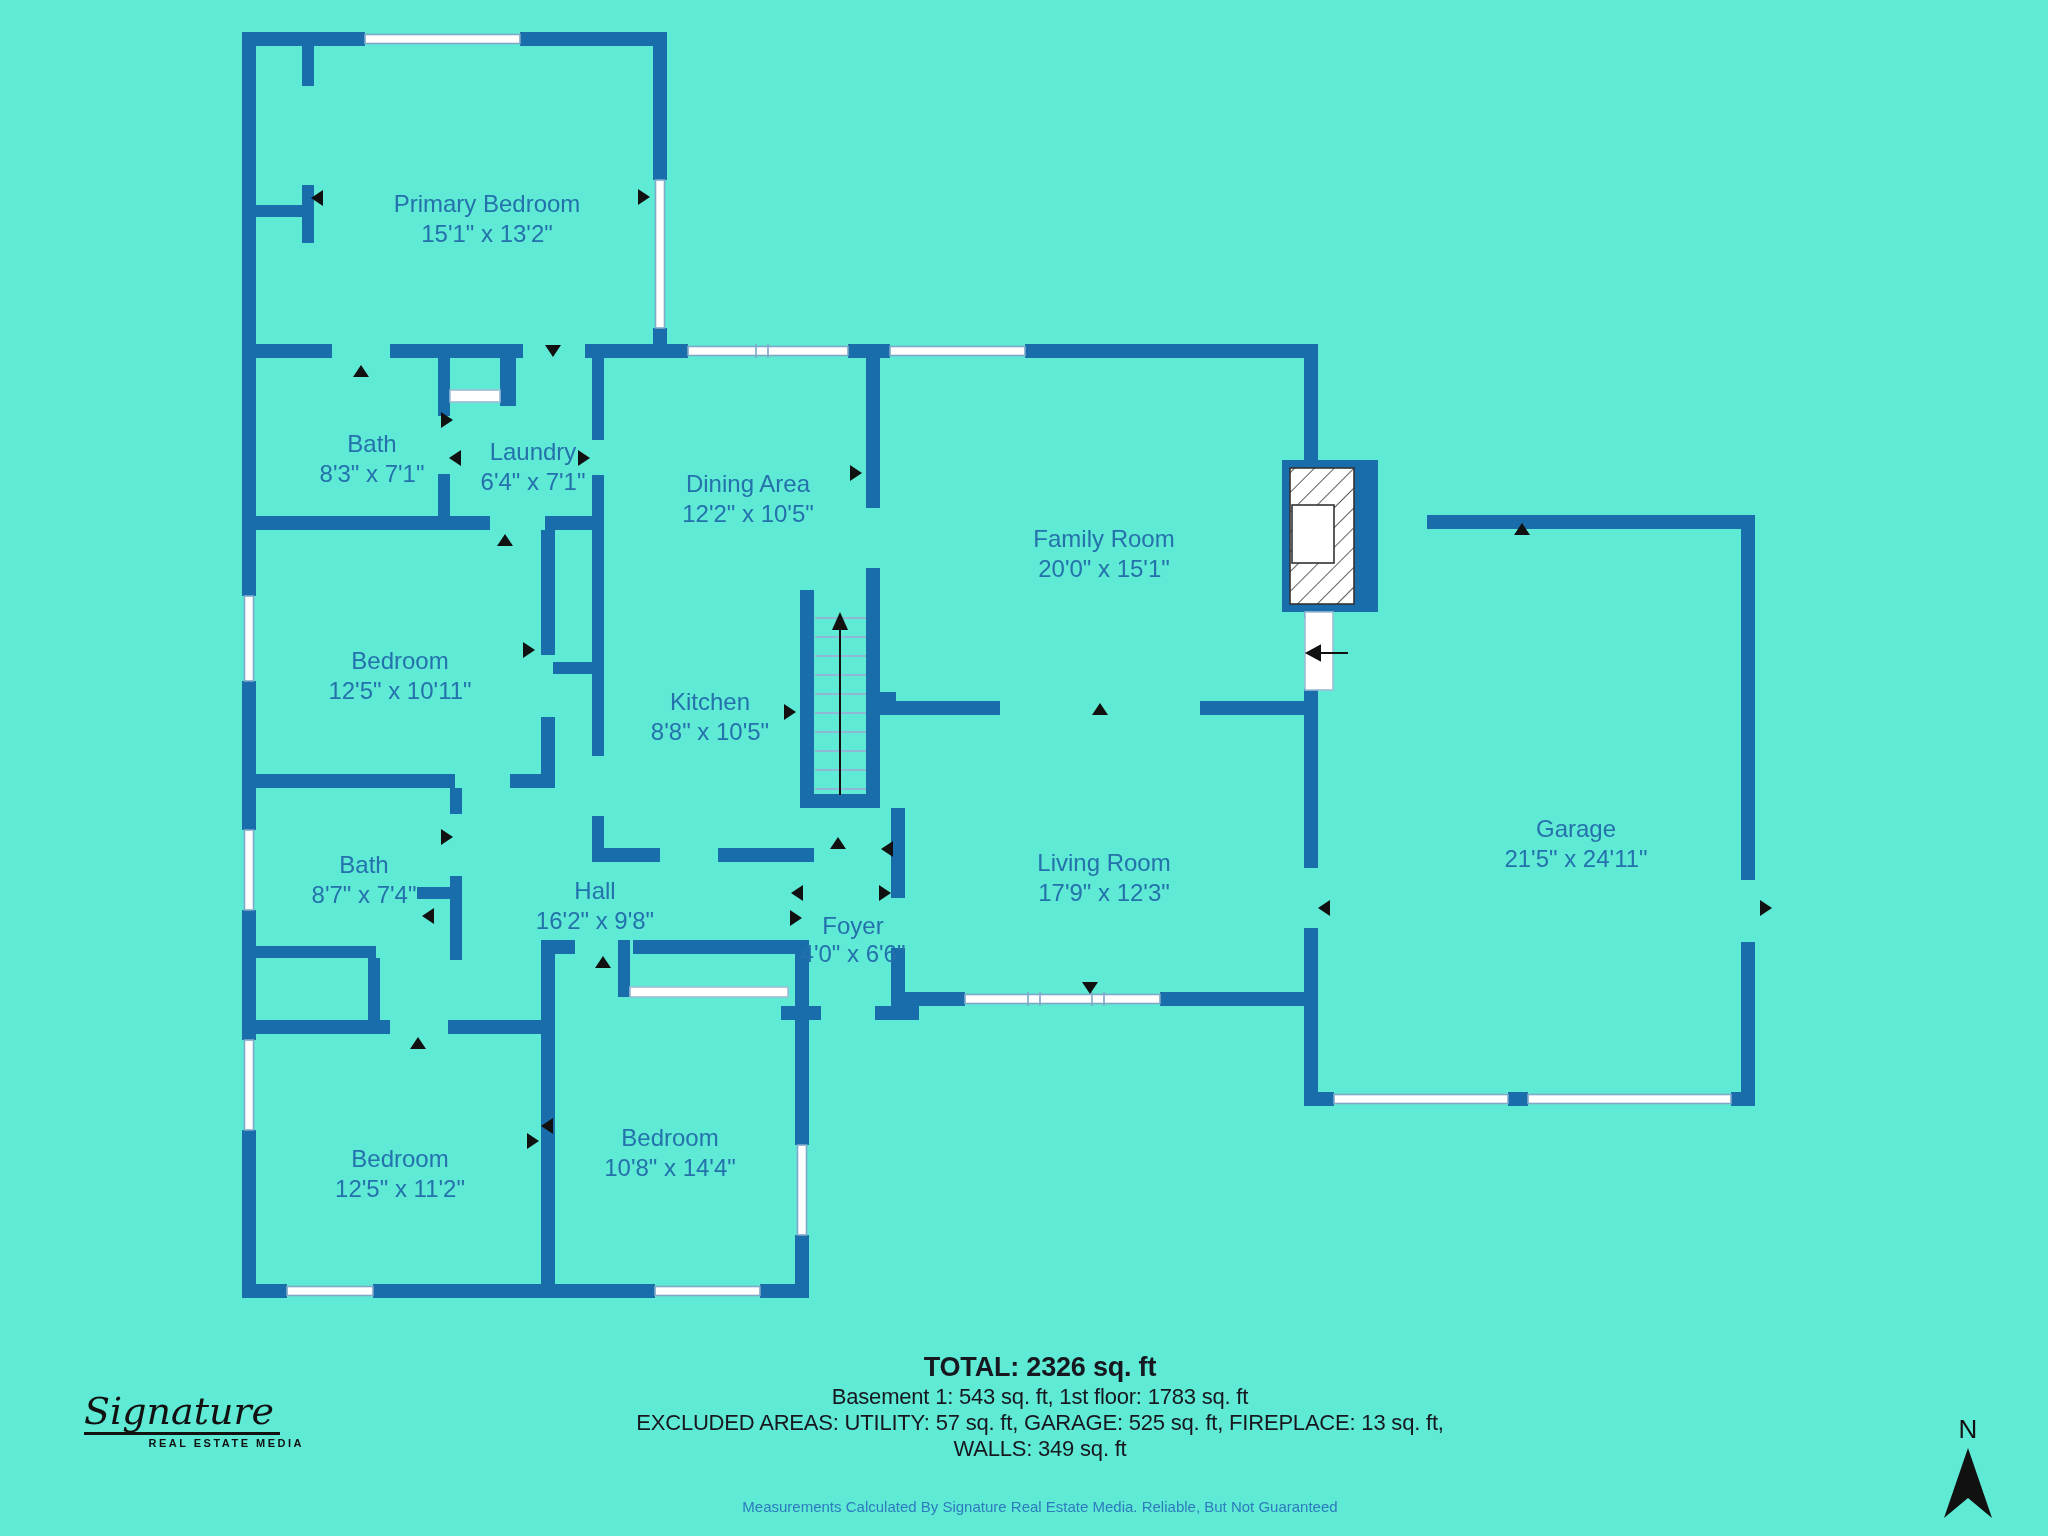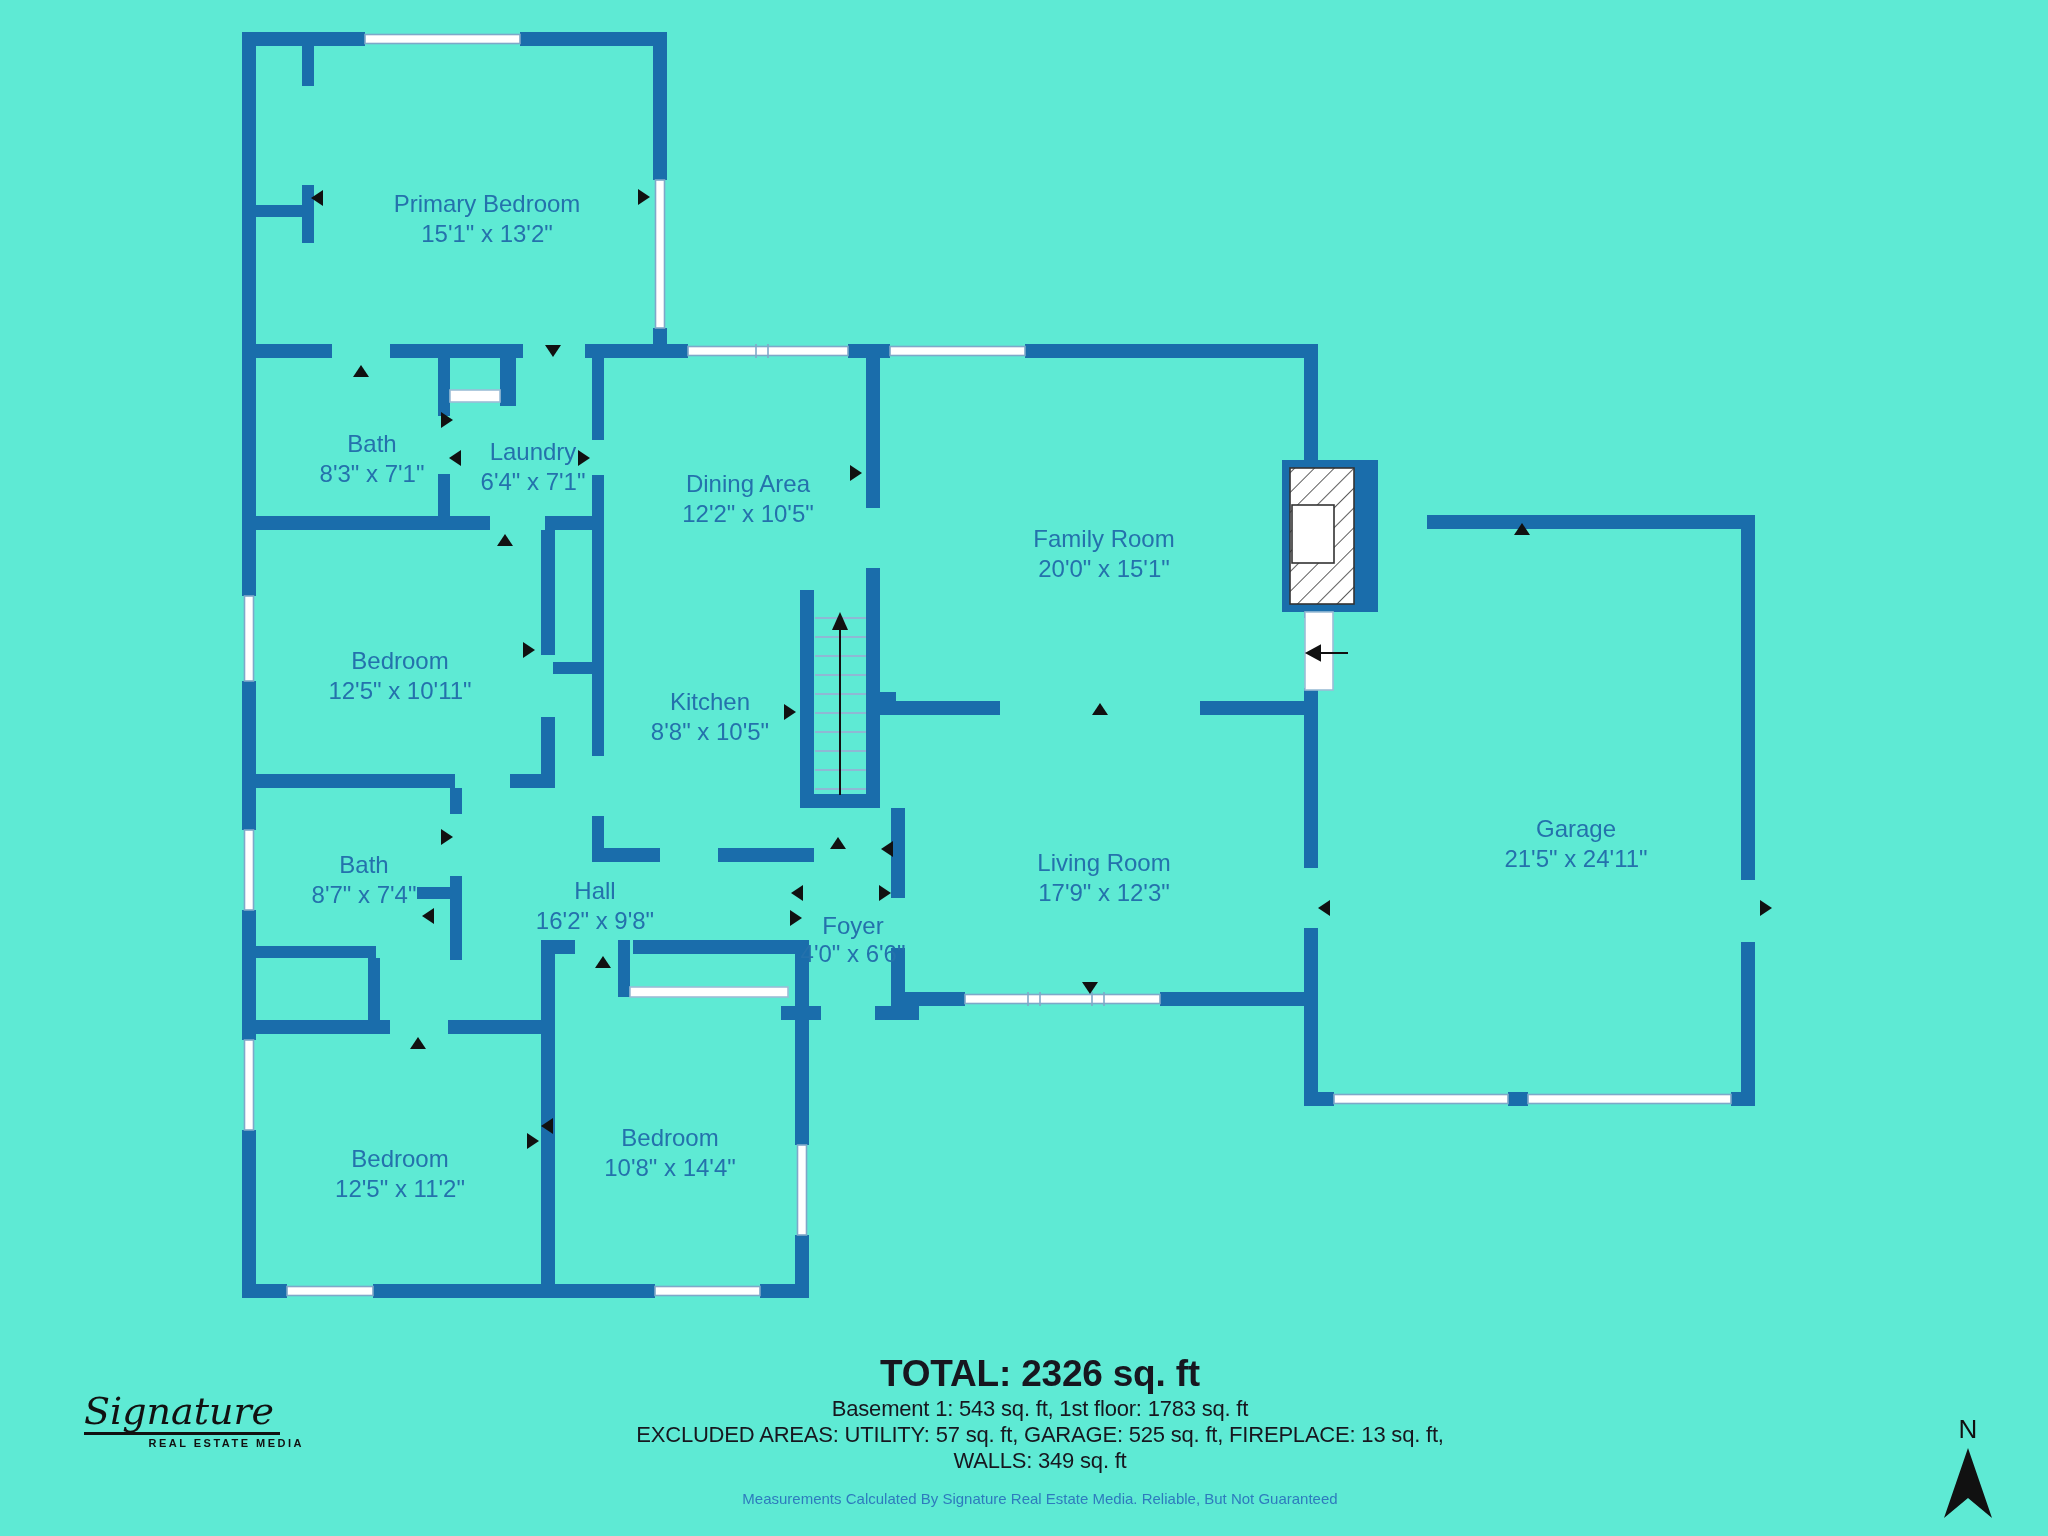--- a/index.html
+++ b/index.html
@@ -2,23 +2,23 @@
 <html><head>
 <meta charset="utf-8">
 <style>
   html,body{margin:0;padding:0;background:#fff;}
   .page{position:relative;width:2048px;height:1536px;background:#5eead4;overflow:hidden;
         font-family:"Liberation Sans",sans-serif;}
   svg text{font-family:"Liberation Sans",sans-serif;}
   .room-name,.room-dims{fill:#2471ac;font-size:24px;text-anchor:middle;}
   .summary{position:absolute;left:424px;top:1352px;width:1232px;text-align:center;
            color:#17171f;line-height:1.18;letter-spacing:-0.2px;}
-  .summary .total{font-size:37px;font-weight:bold;}
+  .summary .total{font-size:27px;font-weight:bold;}
   .summary .line{font-size:22px;}
-  .summary .disclaimer{margin-top:16px;font-size:15px;color:#2e7bbd;letter-spacing:0;}
+  .summary .disclaimer{margin-top:36px;font-size:15px;color:#2e7bbd;letter-spacing:0;}
   .logo{position:absolute;left:84px;top:1392px;width:220px;color:#111;}
   .logo .script{font-family:"DejaVu Serif",serif;font-style:italic;font-size:38px;
                 border-bottom:3px solid #111;display:inline-block;padding:0 6px 2px 0;line-height:1;}
   .logo .sub{font-size:11px;font-weight:bold;letter-spacing:2.5px;text-align:right;margin-top:2px;}
   .compass{position:absolute;left:1932px;top:1416px;width:72px;text-align:center;color:#111;}
   .compass .n{font-size:26px;margin-bottom:0;line-height:1;}
 </style>
 </head>
 <body>
 

